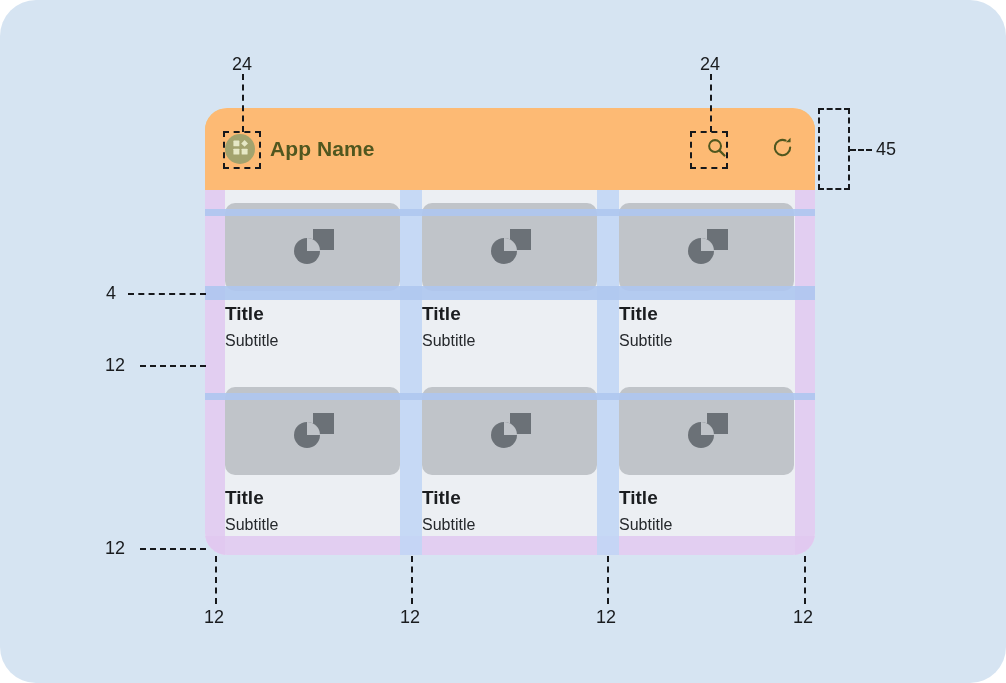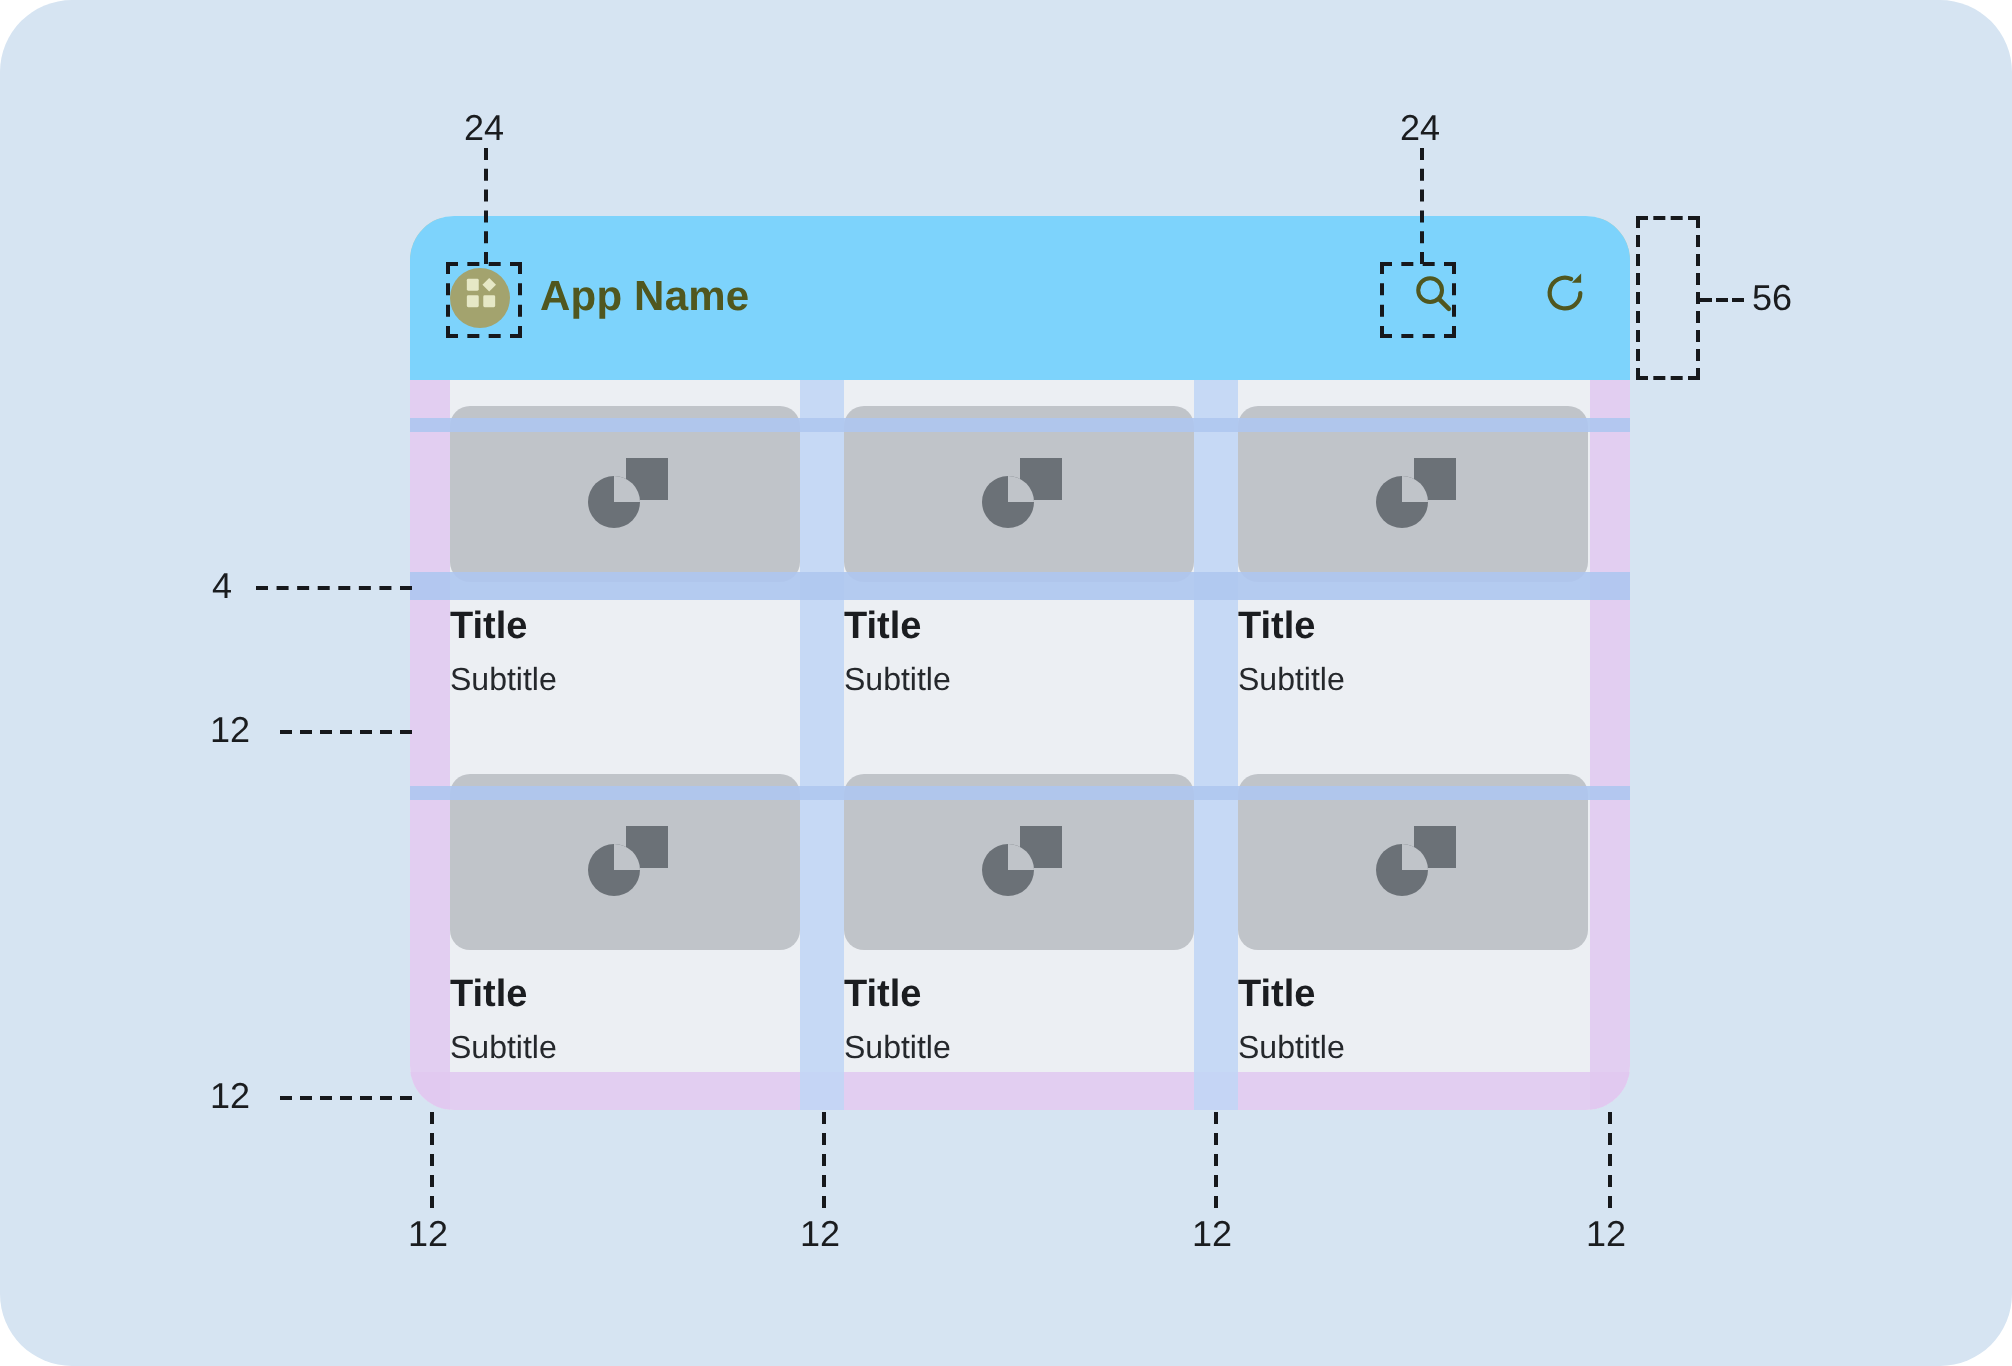--- a/index.html
+++ b/index.html
@@ -36,21 +36,21 @@
     background: #eceff3;
   }
 
   
   #appbar {
     position: absolute;
     left: 0;
     top: 0;
     width: 610px;
     height: 82px;
-    background: #7dd3fc;
+    background: #fdba74;
     display: flex;
     align-items: center;
     z-index: 3;
   }
   #appbar-inner {
     display: flex;
     align-items: center;
     width: 100%;
     padding: 0 18px 0 20px;
     box-sizing: border-box;
@@ -323,21 +323,21 @@
   <div class="touch-box" id="box-search"></div>
   <div class="touch-box" id="box-appbar-h"></div>
 
   <div class="dim-label" style="left:232px; top:54px;">24</div>
   <div class="leader-v" style="left:242px; top:74px; height:58px;"></div>
 
   <div class="dim-label" style="left:700px; top:54px;">24</div>
   <div class="leader-v" style="left:710px; top:74px; height:58px;"></div>
 
   <div class="leader-h" style="left:850px; top:149px; width:22px;"></div>
-  <div class="dim-label" style="left:876px; top:139px;">56</div>
+  <div class="dim-label" style="left:876px; top:139px;">45</div>
 
   <div class="dim-label" style="left:106px; top:283px;">4</div>
   <div class="leader-h" style="left:128px; top:293px; width:78px;"></div>
 
   <div class="dim-label" style="left:105px; top:355px;">12</div>
   <div class="leader-h" style="left:140px; top:365px; width:66px;"></div>
 
   <div class="dim-label" style="left:105px; top:538px;">12</div>
   <div class="leader-h" style="left:140px; top:548px; width:66px;"></div>
 

